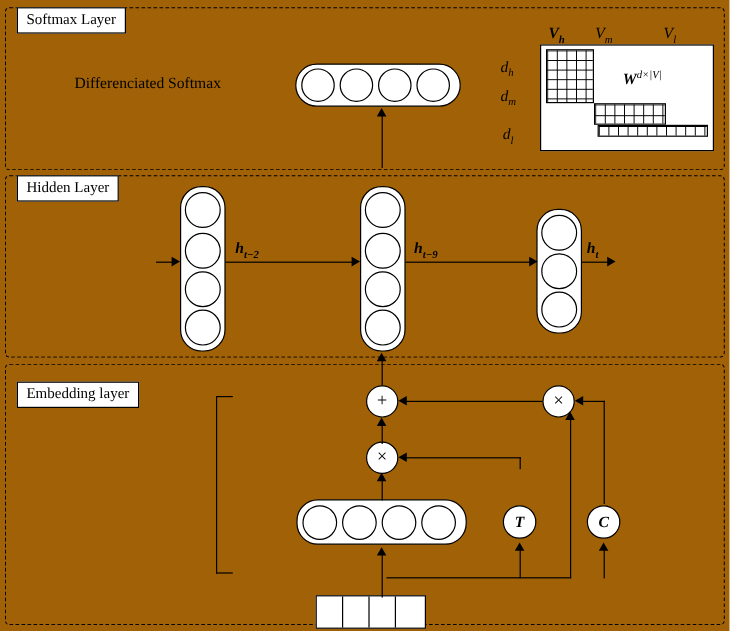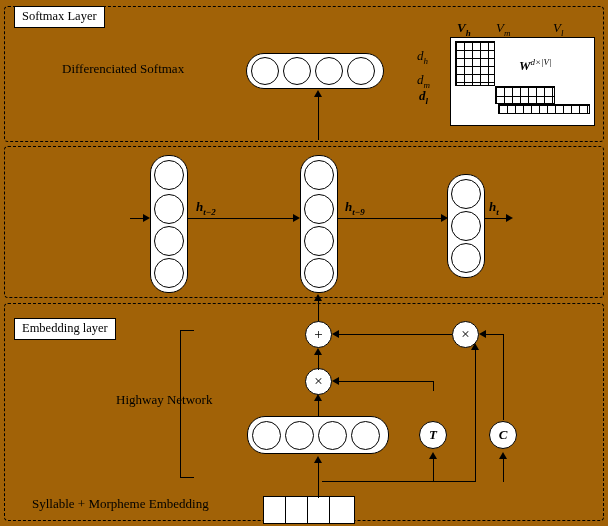--- a/index.html
+++ b/index.html
@@ -176,21 +176,21 @@
   <div class="txt italic" style="left:553px; top:20px;">
     <span>V</span><span class="sub">l</span>
   </div>
 
   <div class="txt italic" style="left:417px; top:48px;">
     <span>d</span><span class="sub">h</span>
   </div>
   <div class="txt italic" style="left:417px; top:72px;">
     <span>d</span><span class="sub">m</span>
   </div>
-  <div class="txt italic" style="left:419px; top:88px;font-weight:bold;">
+  <div class="txt italic" style="left:419px; top:104px;">
     <span>d</span><span class="sub">l</span>
   </div>
 
   <div class="txt italic" style="left:519px; top:57px; font-size:13px;">
     <span style="font-weight:bold;">W</span><span class="sup">d×|V|</span>
   </div>
 
   <div class="grid-block" style="left:455px; top:41px; width:40px; height:45px;
               background-image:
                 linear-gradient(to right, #000 1px, transparent 1px),
@@ -203,20 +203,21 @@
                 linear-gradient(to bottom, #000 1px, transparent 1px);
               background-size: 8px 9px;"></div>
 
   <div class="grid-block" style="left:498px; top:104px; width:92px; height:10px;
               background-image:
                 linear-gradient(to right, #000 1px, transparent 1px),
                 linear-gradient(to bottom, #000 1px, transparent 1px);
               background-size: 8px 10px;"></div>
 
   <div class="panel" style="left:4px; top:146px; width:600px; height:152px;"></div>
+  <div class="panel-label" style="left:14px; top:146px;">Hidden Layer</div>
 
   <div class="colstack" style="left:150px; top:155px; width:38px; height:138px;"></div>
   <div class="circle" style="left:154px; top:160px; width:30px; height:30px;"></div>
   <div class="circle" style="left:154px; top:194px; width:30px; height:30px;"></div>
   <div class="circle" style="left:154px; top:226px; width:30px; height:30px;"></div>
   <div class="circle" style="left:154px; top:258px; width:30px; height:30px;"></div>
 
   <div class="colstack" style="left:300px; top:155px; width:38px; height:138px;"></div>
   <div class="circle" style="left:304px; top:160px; width:30px; height:30px;"></div>
   <div class="circle" style="left:304px; top:194px; width:30px; height:30px;"></div>
@@ -301,17 +302,15 @@
     <div></div>
     <div></div>
     <div></div>
     <div></div>
   </div>
 
   <div class="line vline" style="left:318px; top:462px; height:36px;"></div>
   <div class="arrowhead-u" style="left:314px; top:456px;"></div>
 
   <div class="bracket" style="left:180px; top:330px; width:14px; height:148px;"></div>
-  <div class="txt" style="left:116px; top:392px;">Highway Network</div>
-
-  <div class="txt" style="left:32px; top:496px;">Syllable + Morpheme Embedding</div>
+
 
 </div>
 
 </body></html>

